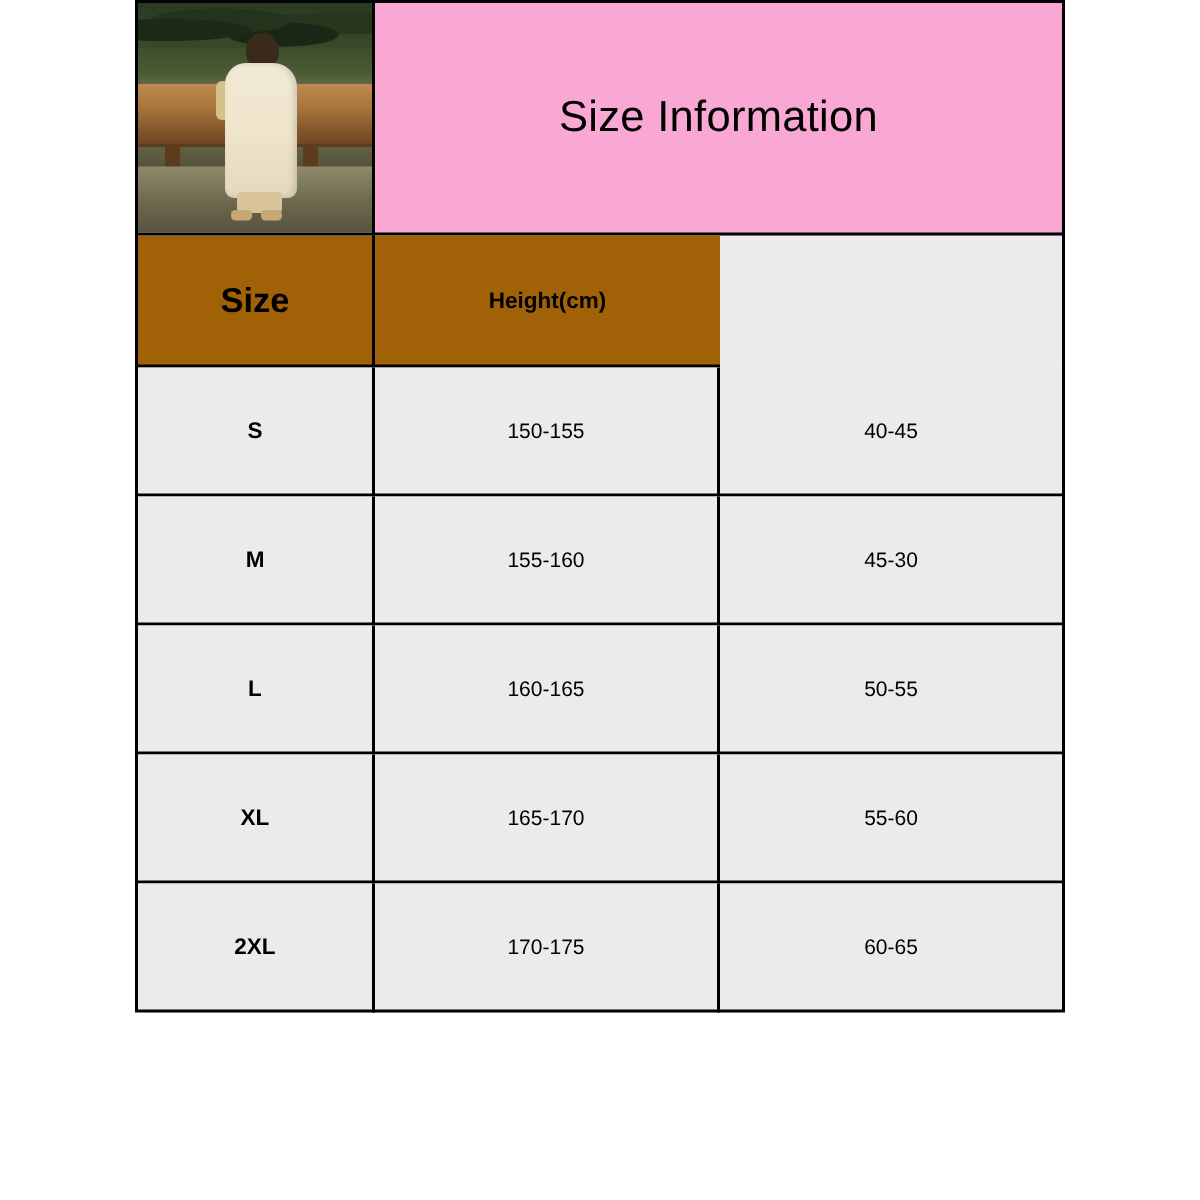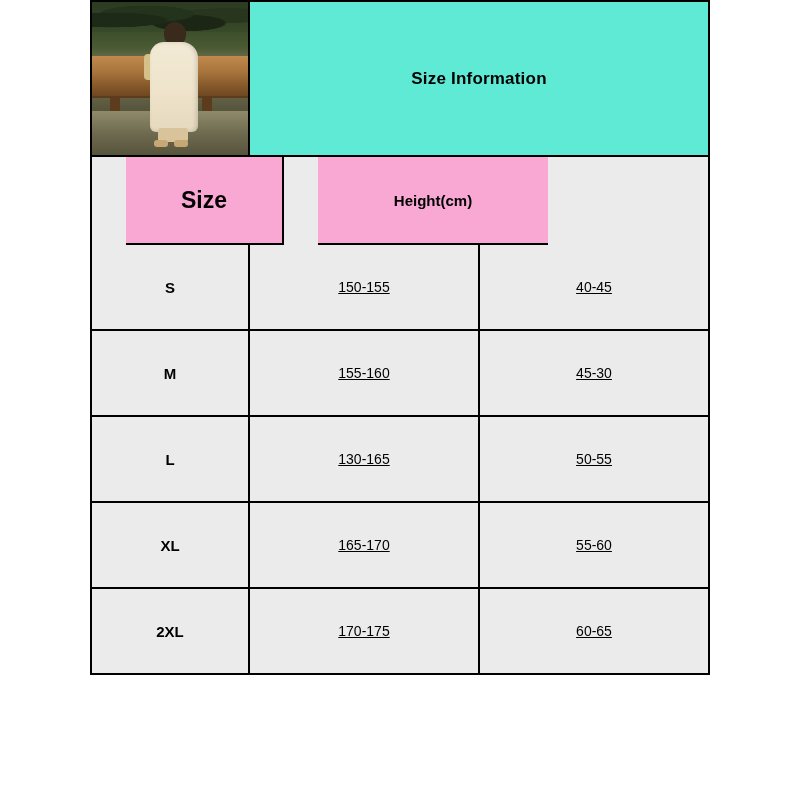--- a/index.html
+++ b/index.html
@@ -54,23 +54,23 @@
   .banner { height: 155px; }
   .photo-cell {
     padding: 0;
     overflow: hidden;
     position: relative;
     background: #cfcfcf;
   }
   .title-cell {
     width: 458px;
     flex: 0 0 458px;
-    background: #5eead4;
-    font-size: 17px;
-    font-weight: bold;
+    background: #f9a8d4;
+    font-size: 29px;
+    font-weight: normal;
     letter-spacing: 0.2px;
   }
 
   
   .photo {
     position: absolute;
     inset: 0;
     background:
       linear-gradient(180deg, #2a3a22 0%, #3c4d2c 18%, #4a5a33 30%, #7d7a5a 42%, #6d6a4c 55%, #57553c 70%, #45432f 100%);
     overflow: hidden;
@@ -132,30 +132,30 @@
     position: absolute;
     top: 138px; width: 14px; height: 7px;
     background: #c7a874;
     border-radius: 3px;
   }
   .photo .shoe.a { left: 62px; }
   .photo .shoe.b { left: 82px; }
 
   
   .header-row { height: 88px; background: #ebebeb; }
-  .header-row .cell { background: #f9a8d4; margin-left: 34px; }
+  .header-row .cell { background: #a16207; }
   .hdr-size { font-size: 23px; font-weight: bold; }
   .hdr-text { font-size: 15px; font-weight: bold; text-align: right; }
 
   
   .data-row { height: 86px; }
   .data-row .cell { background: #ebebeb; }
   .data-row .cell.col-size { font-size: 15px; font-weight: bold; }
   .data-row .cell.col-height,
-  .data-row .cell.col-weight { font-size: 14px; text-decoration: underline; }
+  .data-row .cell.col-weight { font-size: 14px; }
 
   
   .attention {
     position: absolute;
     left: 90px;
     top: 659px;
     width: 620px;
     height: 119px;
     box-sizing: border-box;
     border: 2px solid #000000;
@@ -207,21 +207,21 @@
     </div>
 
     <div class="row data-row">
       <div class="cell col-size">M</div>
       <div class="cell col-height">155-160</div>
       <div class="cell col-weight">45-30</div>
     </div>
 
     <div class="row data-row">
       <div class="cell col-size">L</div>
-      <div class="cell col-height">130-165</div>
+      <div class="cell col-height">160-165</div>
       <div class="cell col-weight">50-55</div>
     </div>
 
     <div class="row data-row">
       <div class="cell col-size">XL</div>
       <div class="cell col-height">165-170</div>
       <div class="cell col-weight">55-60</div>
     </div>
 
     <div class="row data-row">

